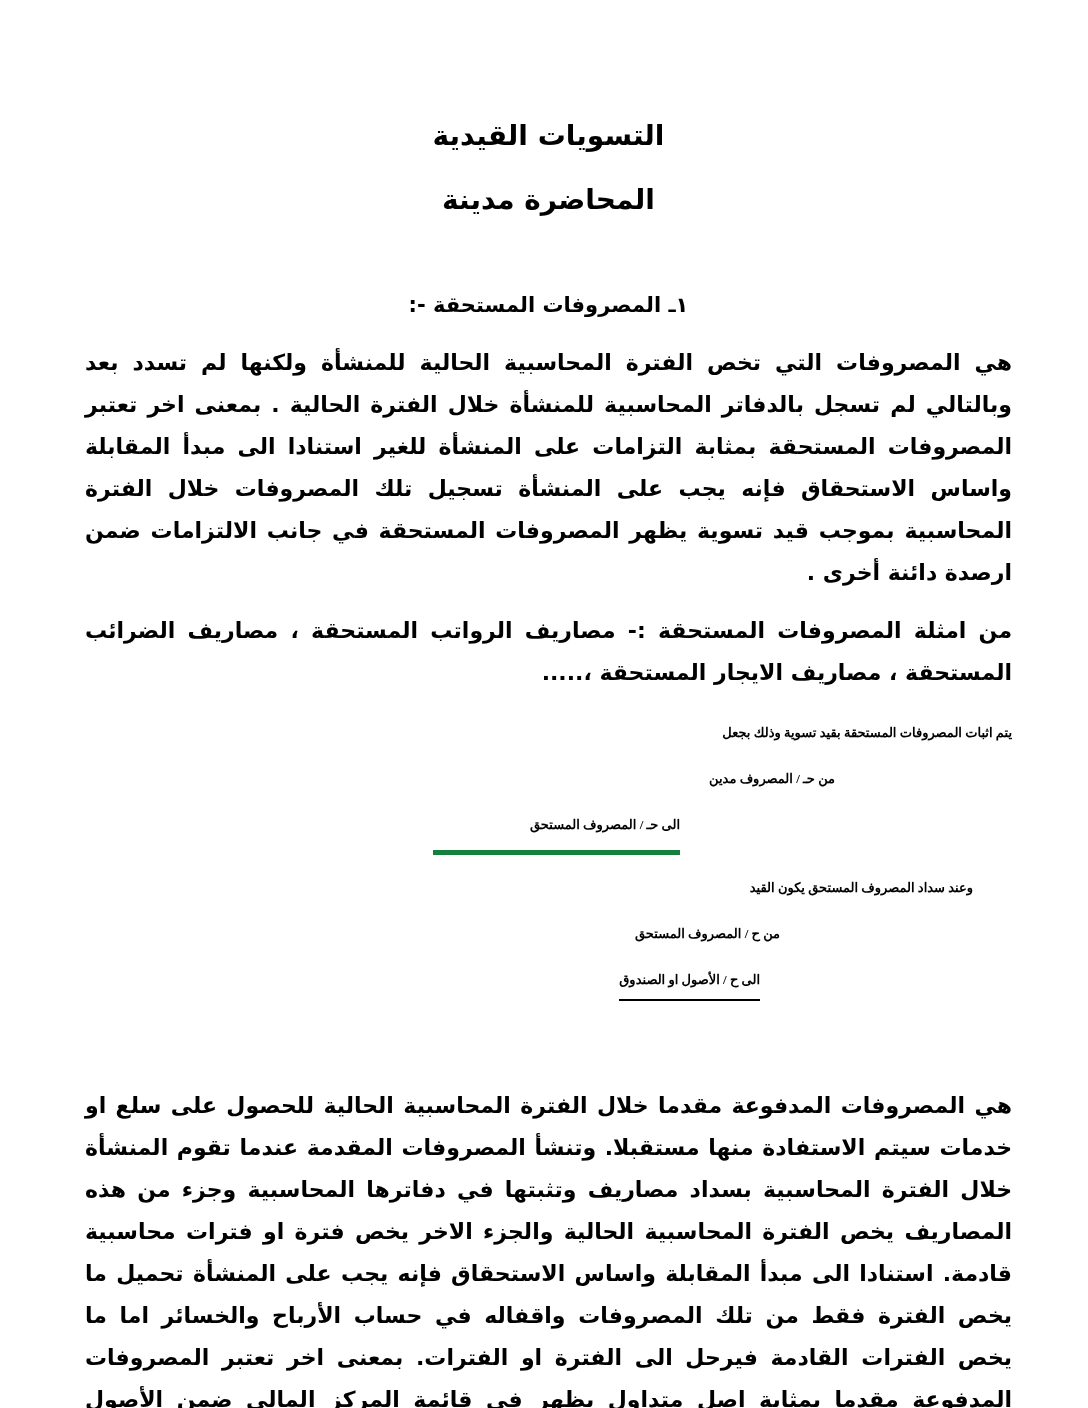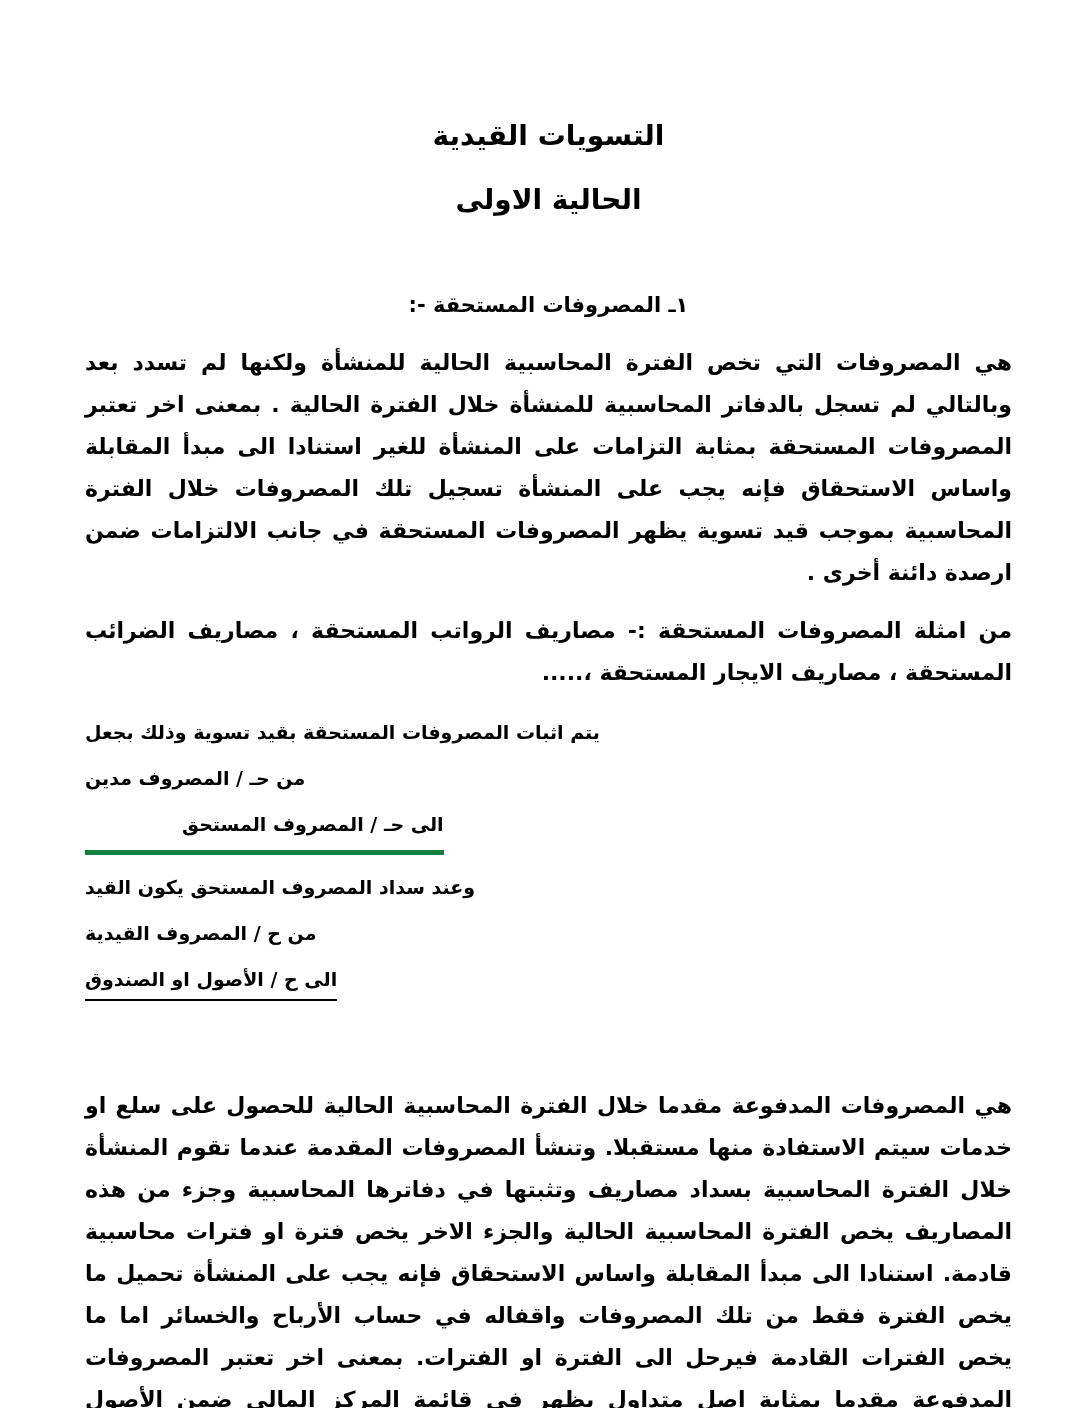--- a/index.html
+++ b/index.html
@@ -42,25 +42,26 @@
     font-size: 22px;
     line-height: 42px;
     text-align: justify;
     text-align-last: right;
     margin: 0 0 16px 0;
   }
   .para.examples {
     margin-bottom: 23px;
   }
   .line {
-    font-size: 19px;
+    font-size: 13px;
     line-height: 31px;
-    text-align: left;
+    text-align: right;
     margin: 0 0 15px 0;
     white-space: nowrap;
+    font-family: Liberation Serif, serif;
   }
   .entry1-debit   { margin-right: 177px; }
   .entry1-credit  { margin-right: 332px; margin-bottom: 17px; }
   .settle-intro   { margin-right: 39px;  }
   .entry2-debit   { margin-right: 232px; }
   .entry2-credit  { margin-right: 252px; margin-bottom: 54px; }
   .underline-ext {
     display: inline-block;
     border-bottom: 5px solid #15803d;
     padding-left: 97px;
@@ -73,37 +74,37 @@
   }
   .gap-before-sec2 { height: 30px; }
 </style>
 </head>
 <body>
 
 <div class="page">
 
   <h1 class="title">التسويات القيدية</h1>
 
-  <h1 class="title subtitle">الحالية الاولى</h1>
+  <h1 class="title subtitle">المحاضرة مدينة</h1>
 
   <h2 class="sec-heading">١ـ  المصروفات المستحقة  -:</h2>
 
   <p class="para">هي المصروفات التي تخص الفترة المحاسبية الحالية للمنشأة  ولكنها لم تسدد بعد وبالتالي لم تسجل بالدفاتر المحاسبية للمنشأة خلال الفترة الحالية . بمعنى اخر تعتبر المصروفات المستحقة بمثابة التزامات على المنشأة للغير  استنادا الى مبدأ المقابلة واساس الاستحقاق فإنه يجب على المنشأة تسجيل تلك المصروفات خلال الفترة المحاسبية بموجب قيد تسوية يظهر المصروفات المستحقة في جانب الالتزامات ضمن ارصدة دائنة أخرى  .</p>
 
   <p class="para examples">من امثلة المصروفات المستحقة :- مصاريف الرواتب المستحقة ، مصاريف الضرائب المستحقة ، مصاريف الايجار المستحقة ،.....</p>
 
   <p class="line">يتم اثبات المصروفات المستحقة بقيد تسوية وذلك بجعل</p>
 
   <p class="line entry1-debit">من حـ / المصروف مدين</p>
 
   <p class="line entry1-credit"><span class="underline-ext">الى حـ / المصروف المستحق</span></p>
 
   <p class="line settle-intro">وعند سداد المصروف المستحق يكون القيد</p>
 
-  <p class="line entry2-debit">من ح / المصروف القيدية</p>
+  <p class="line entry2-debit">من ح / المصروف المستحق</p>
 
   <p class="line entry2-credit"><span class="underline-full">الى ح /  الأصول او الصندوق</span></p>
 
   <div class="gap-before-sec2"></div>
 
 
   <p class="para">هي المصروفات المدفوعة مقدما خلال الفترة المحاسبية الحالية للحصول على سلع او خدمات سيتم الاستفادة منها مستقبلا. وتنشأ المصروفات المقدمة عندما تقوم المنشأة خلال الفترة المحاسبية بسداد مصاريف وتثبتها في دفاترها المحاسبية وجزء من هذه المصاريف يخص الفترة المحاسبية الحالية والجزء الاخر يخص فترة او فترات محاسبية قادمة.  استنادا الى مبدأ المقابلة واساس الاستحقاق فإنه يجب على المنشأة تحميل ما يخص الفترة فقط من تلك المصروفات واقفاله في حساب الأرباح والخسائر اما ما يخص الفترات القادمة فيرحل الى الفترة او الفترات. بمعنى اخر تعتبر المصروفات المدفوعة مقدما  بمثابة اصل متداول يظهر في قائمة المركز المالي ضمن الأصول المتداولة تحت بند ارصدة مدينة اخرى.</p>
 
 </div>
 

